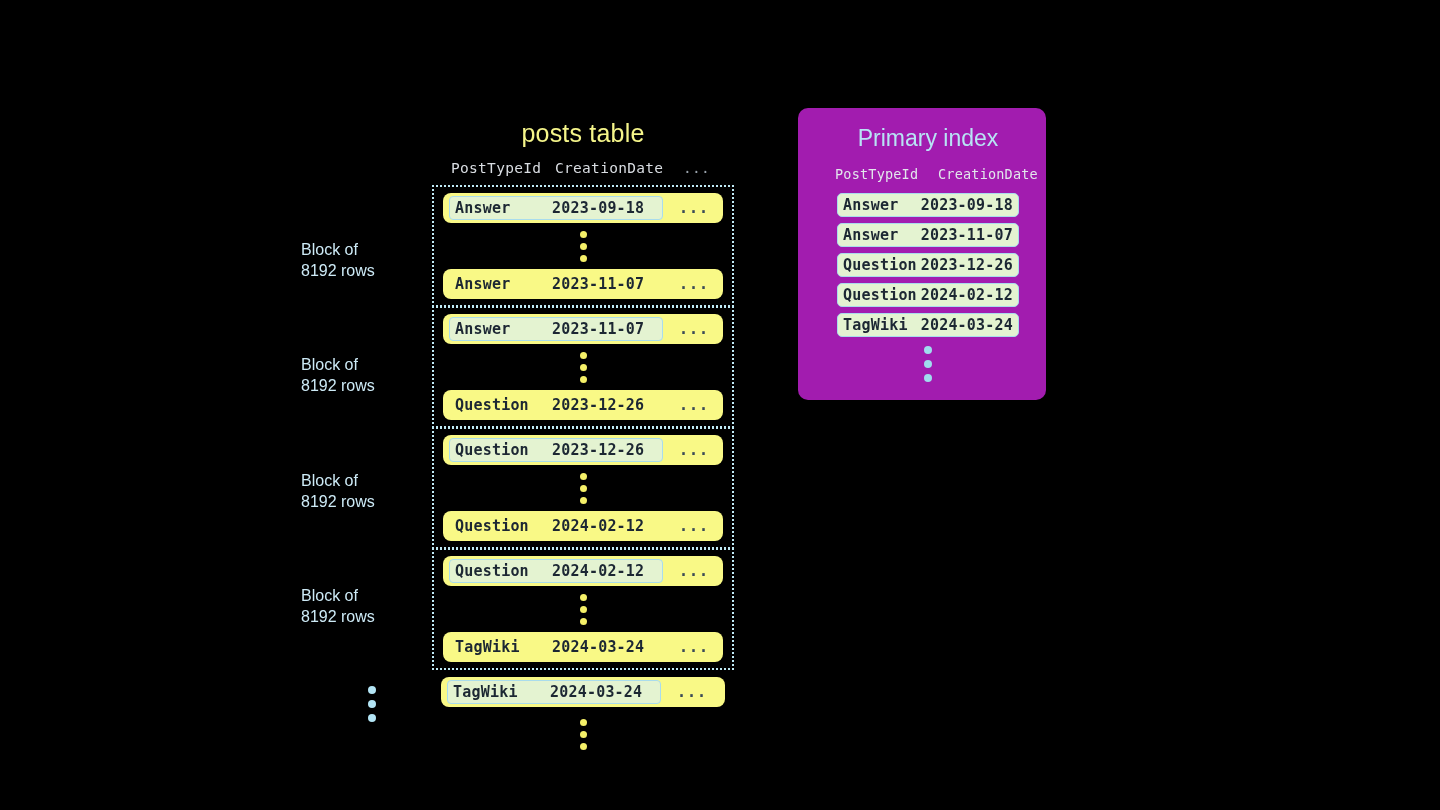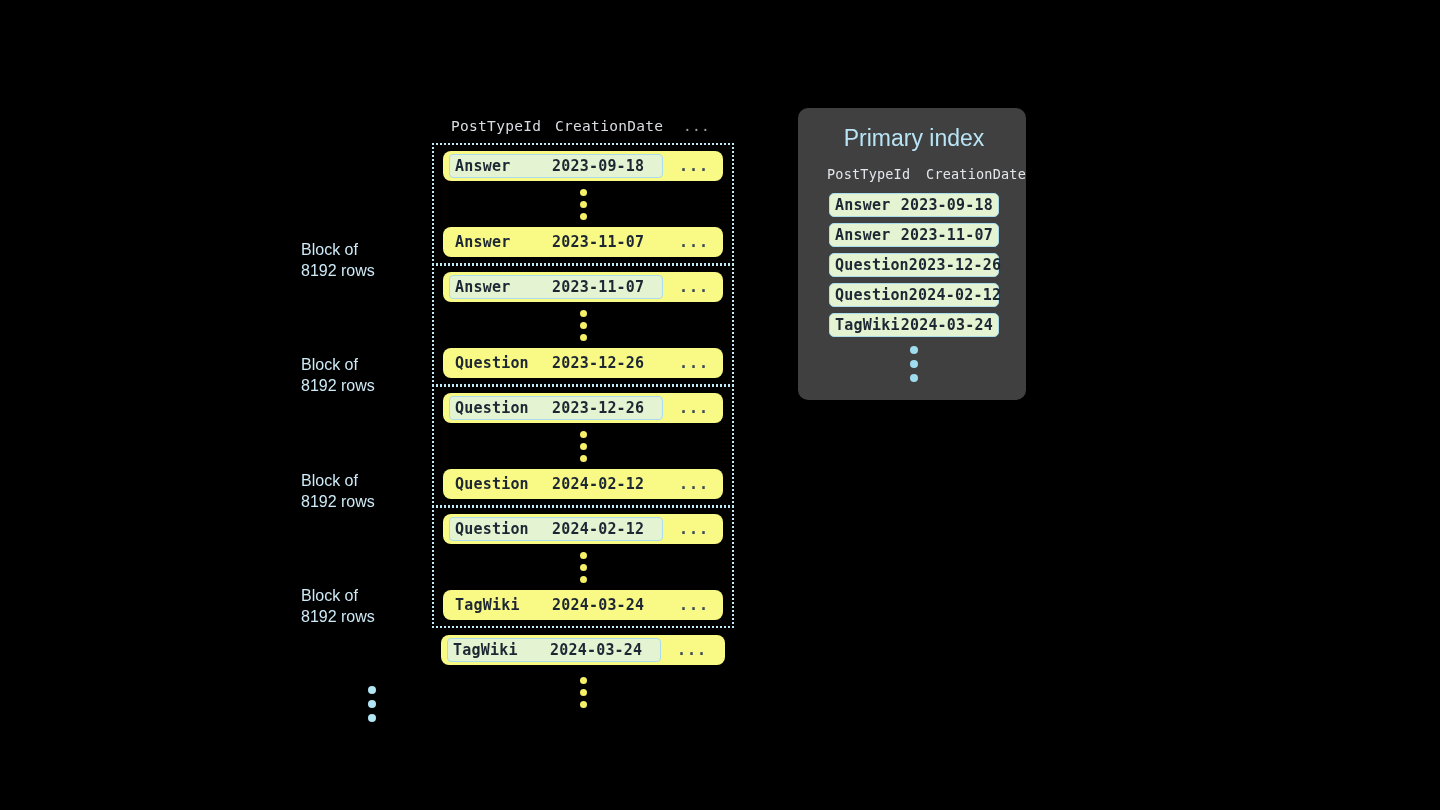--- a/index.html
+++ b/index.html
@@ -145,24 +145,24 @@
     height: 8px;
     border-radius: 50%;
     background: #b3e5f5;
   }
 
   
   #primary-index-panel {
     position: absolute;
     left: 798px;
     top: 108px;
-    width: 228px;
-    background: #404040;
+    width: 248px;
+    background: #a21caf;
     border-radius: 10px;
-    padding: 16px 0 18px 4px;
+    padding: 16px 0 18px 12px;
     box-sizing: border-box;
   }
   #primary-index-title {
     text-align: center;
     color: #b8e4f5;
     font-size: 23px;
     line-height: 28px;
     margin: 0 0 14px 0;
     font-family: "Liberation Sans", sans-serif;
   }
@@ -212,20 +212,21 @@
     height: 8px;
     border-radius: 50%;
     background: #9fdcee;
   }
 </style>
 </head>
 <body>
 
 <div id="posts-table-section">
 
+  <div id="posts-table-title">posts table</div>
 
   <div class="col-header-row">
     <span class="ch-type">PostTypeId</span>
     <span class="ch-date">CreationDate</span>
     <span class="ch-more">...</span>
   </div>
 
   <div class="block">
     <div class="row-pill indexed">
       <div class="row-inner">

